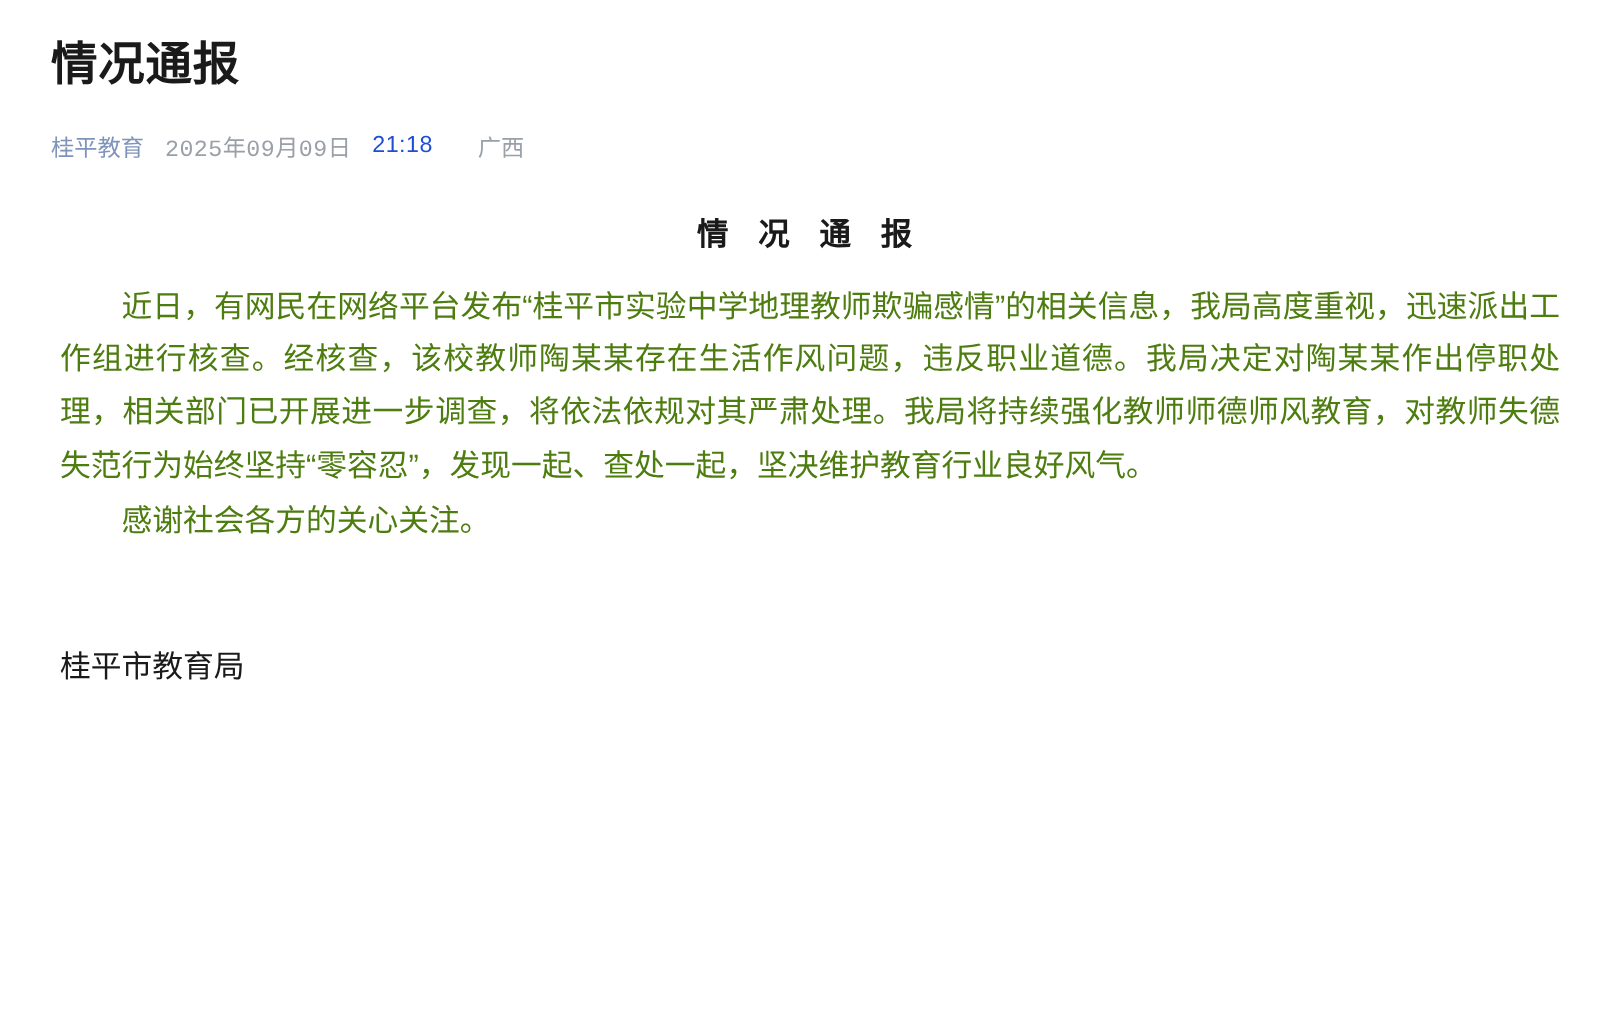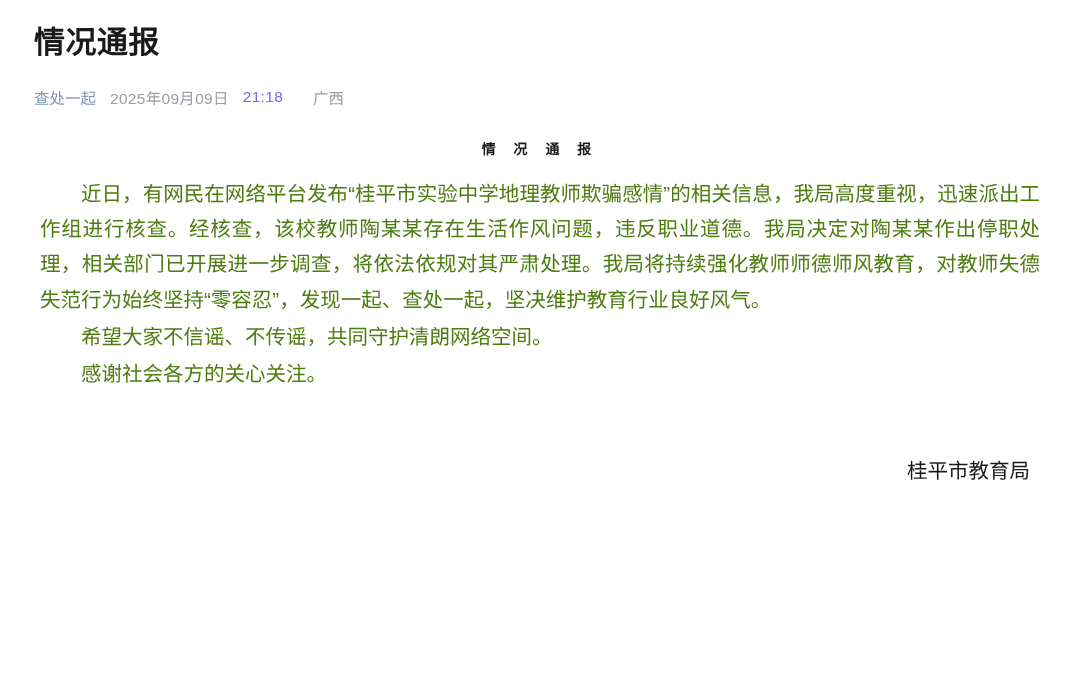--- a/index.html
+++ b/index.html
@@ -36,80 +36,79 @@
     font-size: 15.5px;
     color: #9aa0a8;
     margin-bottom: 30px;
   }
   .meta-author {
     color: #7f94ba;
   }
   .meta-date {
     color: #9aa0a8;
     letter-spacing: 0.3px;
+    font-family: Liberation Mono, monospace;
   }
   .meta-time {
-    color: #8b5cf6;
+    color: #1d4ed8;
     letter-spacing: 0.3px;
   }
   .meta-region {
     color: #9aa0a8;
     margin-left: 16px;
   }
   .body-wrap {
     padding: 0 6px;
   }
   .doc-heading {
     text-align: center;
-    font-size: 14px;
+    font-size: 21px;
     font-weight: bold;
     letter-spacing: 7px;
     color: #1a1a1a;
     margin: 22px 0 18px 0;
   }
   .para {
     font-size: 20.5px;
     line-height: 1.72;
     color: #4d7c0f;
     text-align: justify;
     text-justify: inter-ideograph;
     text-indent: 2em;
     margin: 0 0 2px 0;
   }
   .signature {
     margin-top: 62px;
-    text-align: right;
     padding-right: 10px;
   }
   .sign-line {
     font-size: 20.5px;
     line-height: 1.72;
     color: #1a1a1a;
   }
 </style>
 </head>
 <body>
 
 <div class="page">
 
   <h1 class="article-title">情况通报</h1>
 
   <div class="meta-row">
-    <span class="meta-author">查处一起</span>
+    <span class="meta-author">桂平教育</span>
     <span class="meta-date">2025年09月09日</span>
     <span class="meta-time">21:18</span>
     <span class="meta-region">广西</span>
   </div>
 
   <div class="body-wrap">
 
     <div class="doc-heading">情 况 通 报</div>
 
     <p class="para">近日，有网民在网络平台发布“桂平市实验中学地理教师欺骗感情”的相关信息，我局高度重视，迅速派出工作组进行核查。经核查，该校教师陶某某存在生活作风问题，违反职业道德。我局决定对陶某某作出停职处理，相关部门已开展进一步调查，将依法依规对其严肃处理。我局将持续强化教师师德师风教育，对教师失德失范行为始终坚持“零容忍”，发现一起、查处一起，坚决维护教育行业良好风气。</p>
-    <p class="para">希望大家不信谣、不传谣，共同守护清朗网络空间。</p>
     <p class="para">感谢社会各方的关心关注。</p>
 
     <div class="signature">
       <div class="sign-line">桂平市教育局</div>
     </div>
 
   </div>
 </div>
 
 </body></html>

